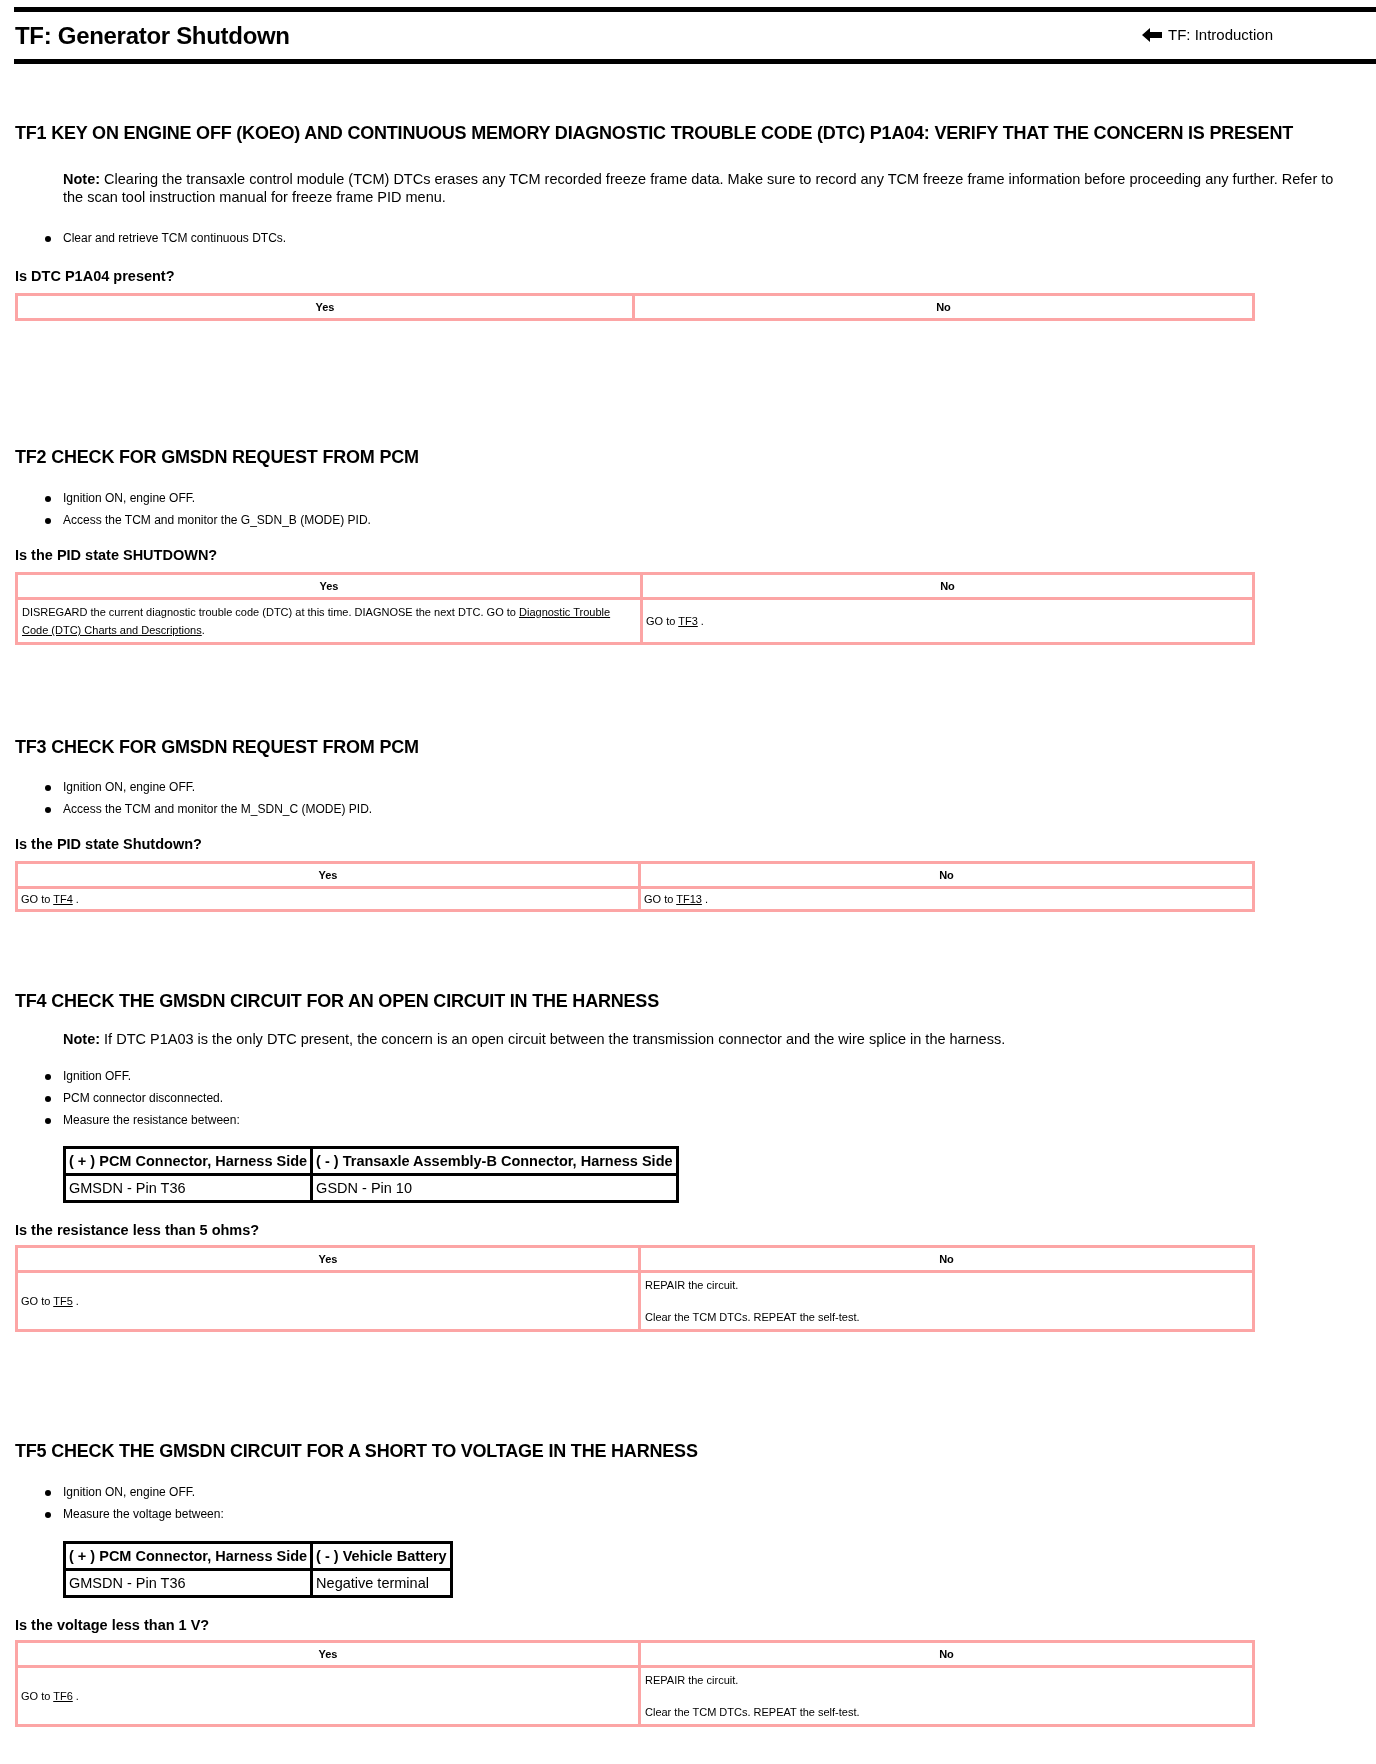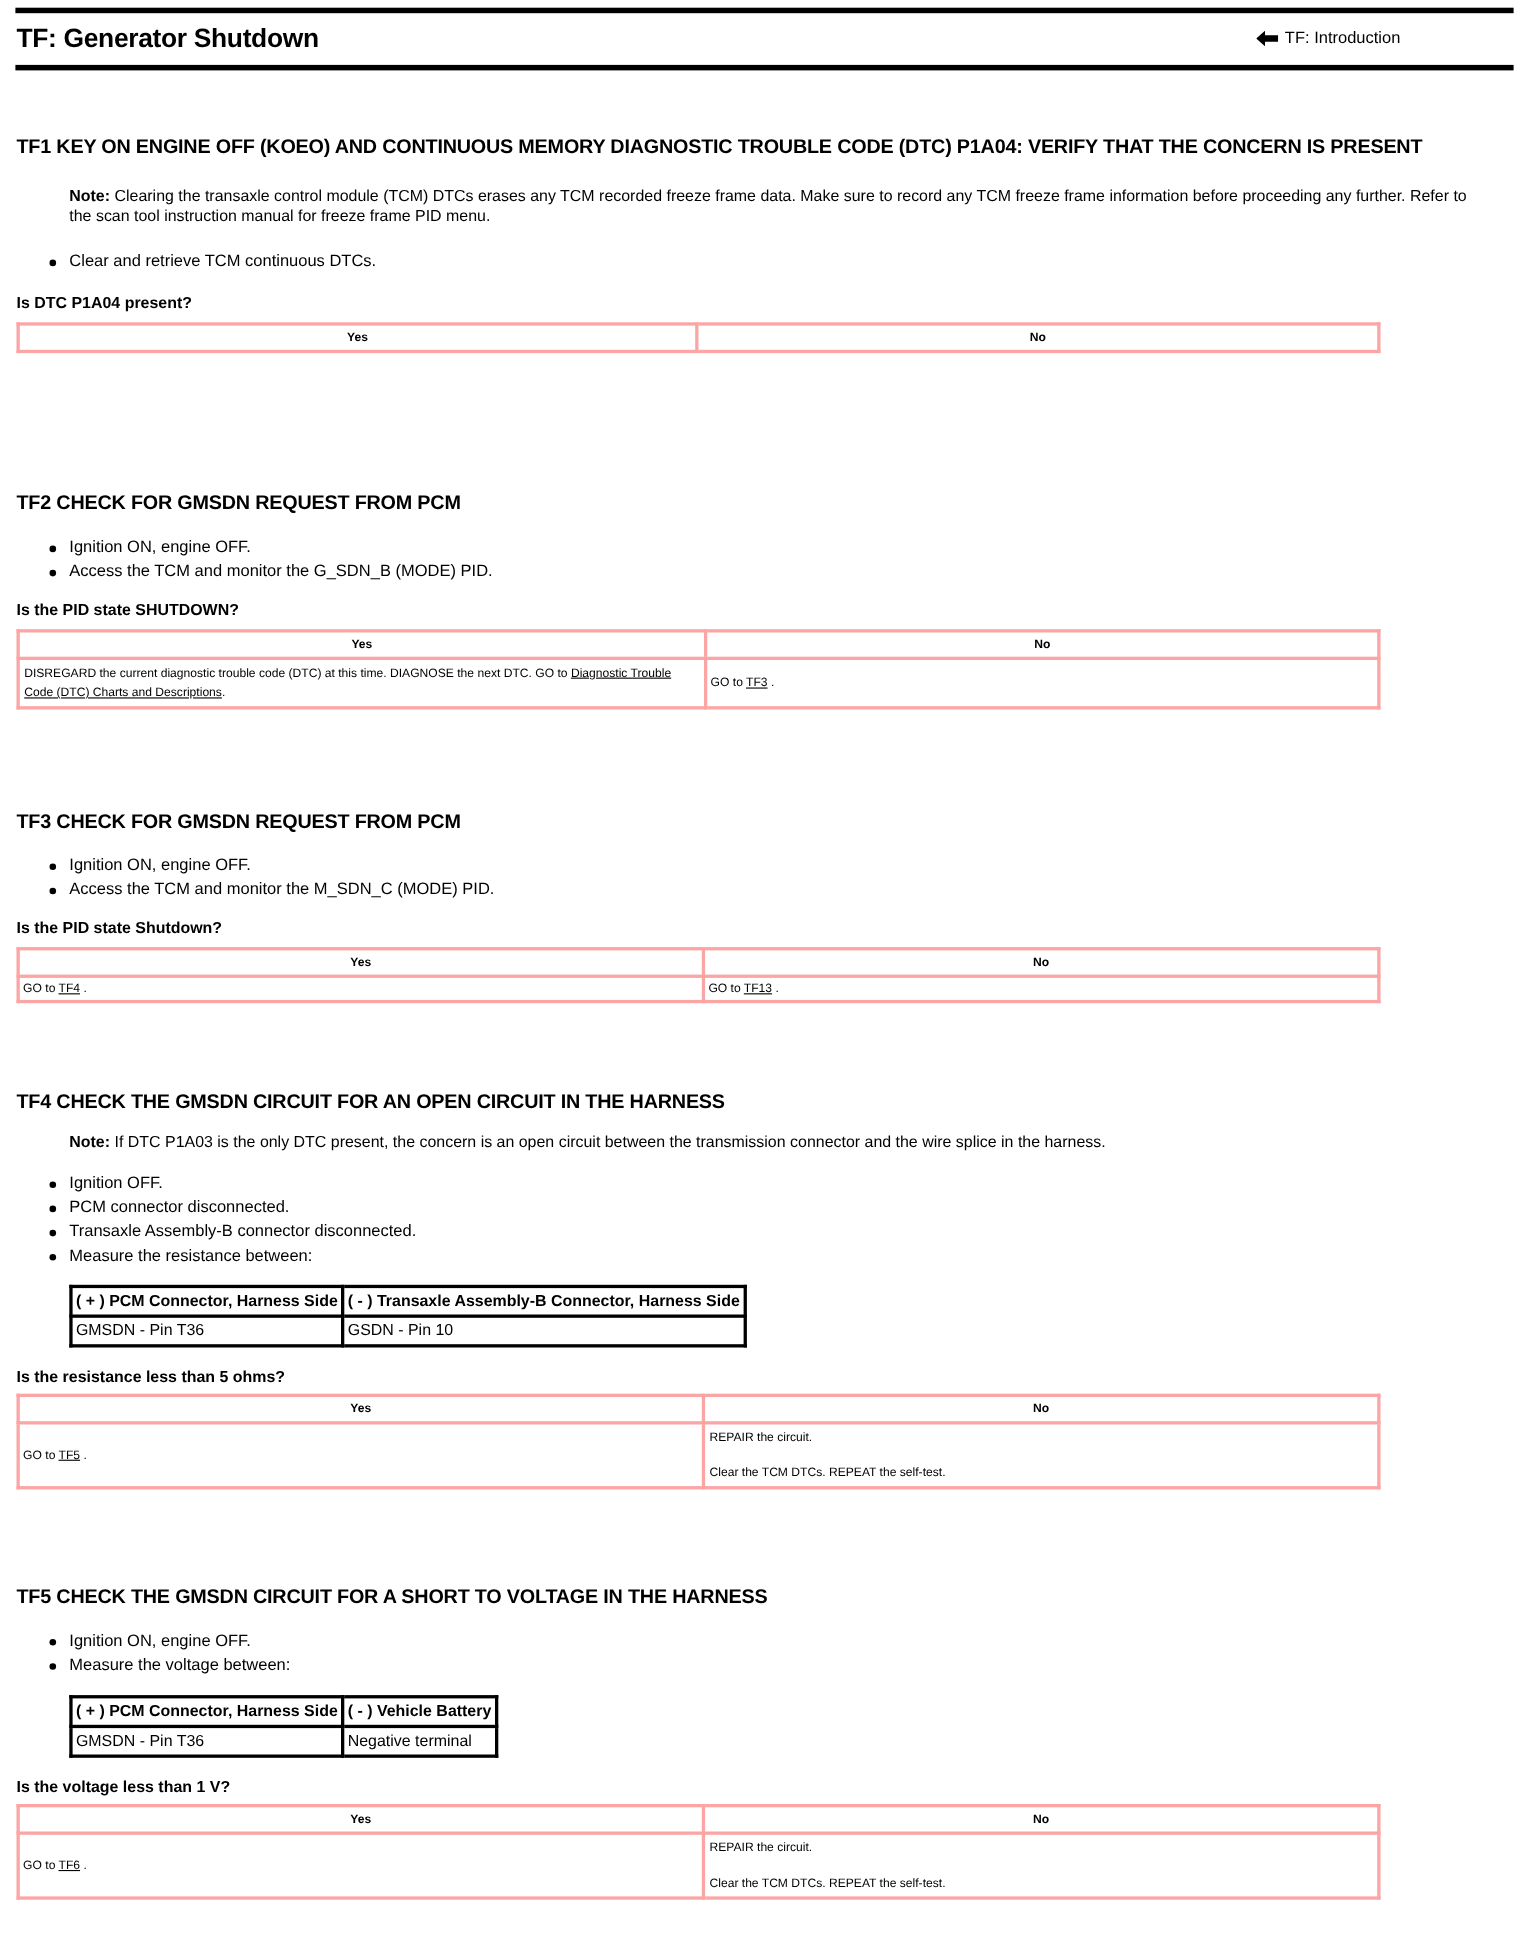--- a/index.html
+++ b/index.html
@@ -18,21 +18,21 @@
     position: absolute; left: 1142px; top: 26px; font-size: 15px; color: #000;
     text-decoration: none; display: flex; align-items: center; gap: 6px; cursor: pointer;
   }
   .back-link svg { width: 20px; height: 14px; }
 
   .section { position: absolute; left: 15px; width: 1345px; }
   .sec-title { font-size: 18px; font-weight: bold; line-height: 22px; margin: 0; letter-spacing: -0.2px; }
   .note { font-size: 14.5px; line-height: 18px; margin: 0 0 0 48px; width: 1290px; }
   .note b { font-weight: bold; }
   ul.steps { margin: 0; padding: 0 0 0 48px; list-style: none; }
-  ul.steps li { font-size: 15px; line-height: 22px; position: relative; }
+  ul.steps li { font-size: 12px; line-height: 22px; position: relative; }
   ul.steps li::before {
     content: ""; position: absolute; left: -18px; top: 9px; width: 6px; height: 6px;
     border-radius: 50%; background: #000;
   }
   .question { font-size: 14.5px; font-weight: bold; margin: 0; line-height: 18px; }
 
   table.yn { border-collapse: collapse; width: 1240px; }
   table.yn th, table.yn td { border: 3px solid #fca5a5; font-size: 11px; }
   table.yn th { font-weight: bold; height: 22px; text-align: center; padding: 0; }
   table.yn td { padding: 1px 3px; vertical-align: middle; line-height: 18px; }
@@ -117,21 +117,20 @@
   </tbody>
     </table>
 </div>
 
 <div class="section" style="top:990px;">
   <h2 class="sec-title">TF4 CHECK THE GMSDN CIRCUIT FOR AN OPEN CIRCUIT IN THE HARNESS</h2>
   <p class="note" style="margin-top:18px;"><b>Note:</b><span> If DTC P1A03 is the only DTC present, the concern is an open circuit between the transmission connector and the wire splice in the harness.</span></p>
   <ul class="steps" style="margin-top:17px;">
     <li>Ignition OFF.</li>
     <li>PCM connector disconnected.</li>
-    <li>Transaxle Assembly-B connector disconnected.</li>
     <li>Measure the resistance between:</li>
   </ul>
   <table class="meas" style="margin-top:15px;">
     <tbody>
         <tr>
       <th>( + ) PCM Connector, Harness Side</th>
       <th>( - ) Transaxle Assembly-B Connector, Harness Side</th>
     </tr>
     <tr>
       <td>GMSDN - Pin T36</td>

